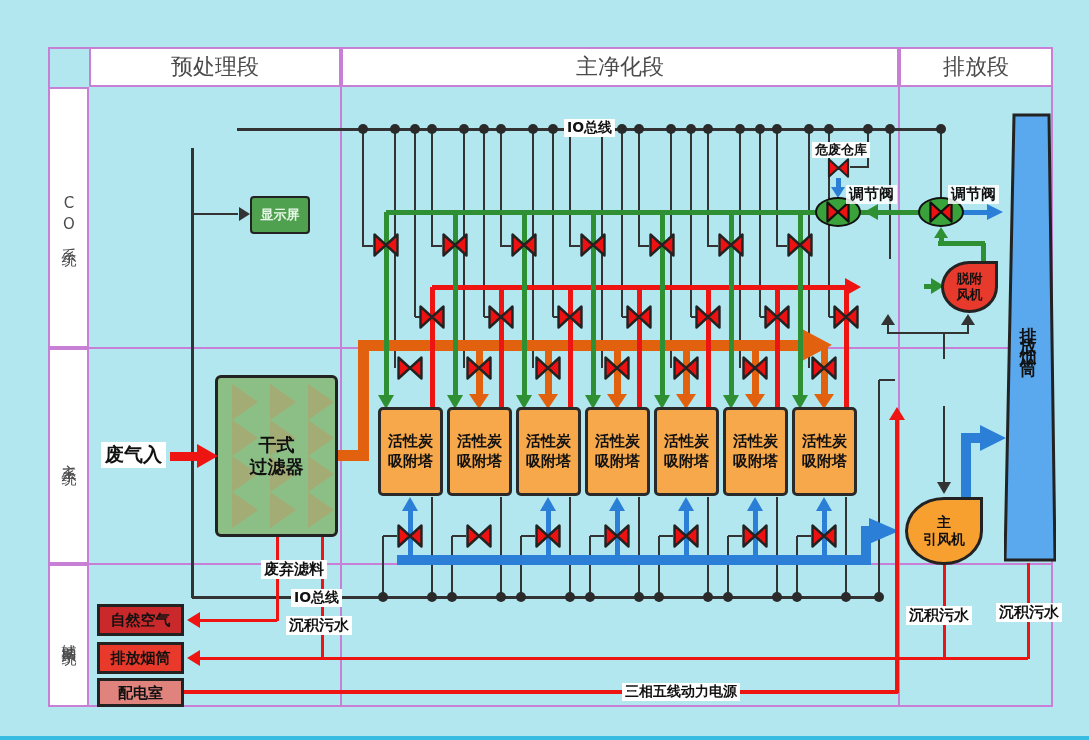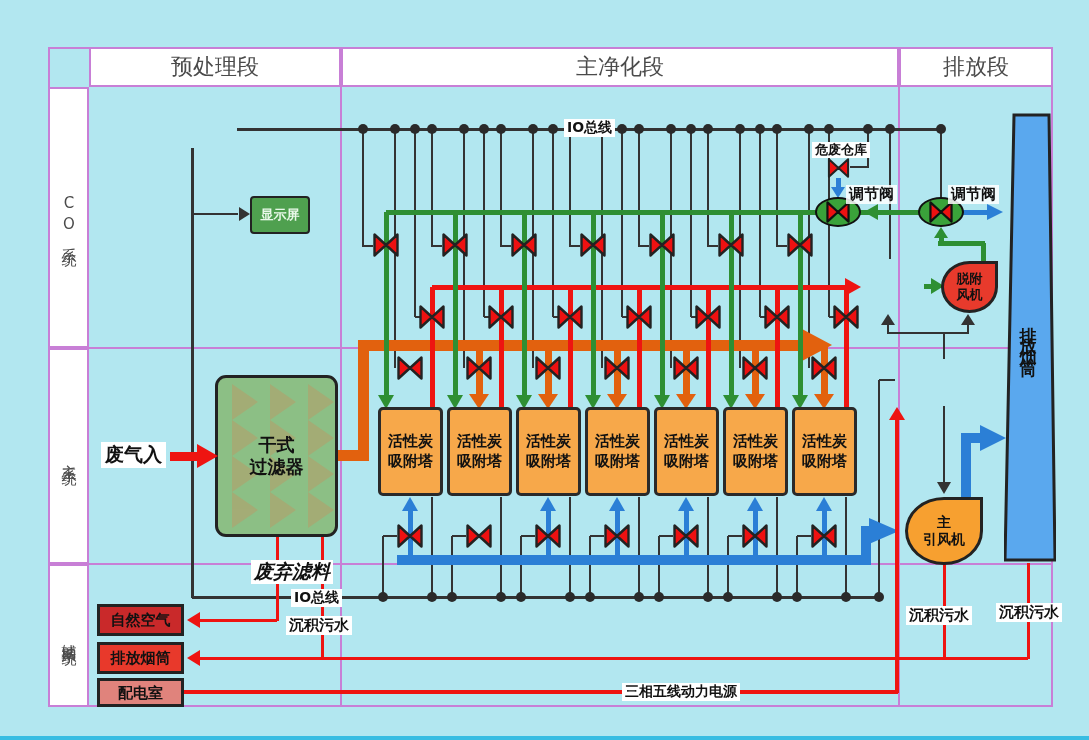--- a/index.html
+++ b/index.html
@@ -48,21 +48,21 @@
 
   <div class="abs" style="left:1004px;top:113px;width:52px;height:450px;">
     <svg width="52" height="450">
         <polygon points="10,2 45,2 51,447 1,447" fill="#5aa8ee" stroke="#222" stroke-width="3"></polygon>
       </svg>
   </div>
   <div class="abs vtext" style="left:1010px;top:195px;width:38px;height:280px;display:flex;align-items:center;justify-content:center;font-weight:bold;font-size:17px;color:#111;letter-spacing:11px;">
       <span>排放烟筒</span>
     </div>
 
-  <div class="box" style="left:215px;top:375px;width:123px;height:162px;background:#8cbf85;border-radius:11px;">
+  <div class="box" style="left:215px;top:375px;width:123px;height:162px;background:#8cbf85;border-radius:6px;">
     <svg class="abs" style="left:0;top:0;" width="117" height="156">
       <g fill="#a6aa74" opacity="0.9">
         <polygon points="14,6 14,42 40,24"></polygon>
           <polygon points="14,42 14,78 40,60"></polygon>
           <polygon points="14,78 14,114 40,96"></polygon>
           <polygon points="14,114 14,150 40,132"></polygon>
         <polygon points="52,6 52,42 78,24"></polygon>
           <polygon points="52,42 52,78 78,60"></polygon>
           <polygon points="52,78 52,114 78,96"></polygon>
           <polygon points="52,114 52,150 78,132"></polygon>
@@ -483,21 +483,21 @@
     </div>
   <div class="box" style="left:97px;top:678px;width:87px;height:29px;background:#e0837c;font-size:15px;z-index:6;">
     <span>配电室</span>
     </div>
 
   <div class="flabel" style="left:564px;top:119px;font-size:14px;z-index:8;"><span>IO总线</span></div>
   <div class="flabel" style="left:812px;top:142px;font-size:13px;z-index:8;"><span>危废仓库</span></div>
   <div class="flabel" style="left:846px;top:185px;font-size:15px;background:rgba(255,255,255,.85);z-index:8;"><span>调节阀</span></div>
   <div class="flabel" style="left:948px;top:185px;font-size:15px;background:rgba(255,255,255,.85);z-index:8;"><span>调节阀</span></div>
   <div class="flabel" style="left:101px;top:442px;font-size:19px;padding:1px 4px;z-index:8;"><span>废气入</span></div>
-  <div class="flabel" style="left:251px;top:560px;font-size:19px;z-index:8;font-style:italic;"><span>废弃滤料</span></div>
+  <div class="flabel" style="left:261px;top:560px;font-size:15px;z-index:8;"><span>废弃滤料</span></div>
   <div class="flabel" style="left:291px;top:589px;font-size:14px;z-index:8;"><span>IO总线</span></div>
   <div class="flabel" style="left:286px;top:616px;font-size:15px;z-index:8;"><span>沉积污水</span></div>
   <div class="flabel" style="left:906px;top:606px;font-size:15px;z-index:8;"><span>沉积污水</span></div>
   <div class="flabel" style="left:996px;top:603px;font-size:15px;z-index:8;"><span>沉积污水</span></div>
   <div class="flabel" style="left:622px;top:683px;font-size:14px;z-index:8;"><span>三相五线动力电源</span></div>
 
   <div class="abs" style="left:0;top:736px;width:1089px;height:4px;background:#38bde2;"></div>
 </div>
 
 </body></html>

